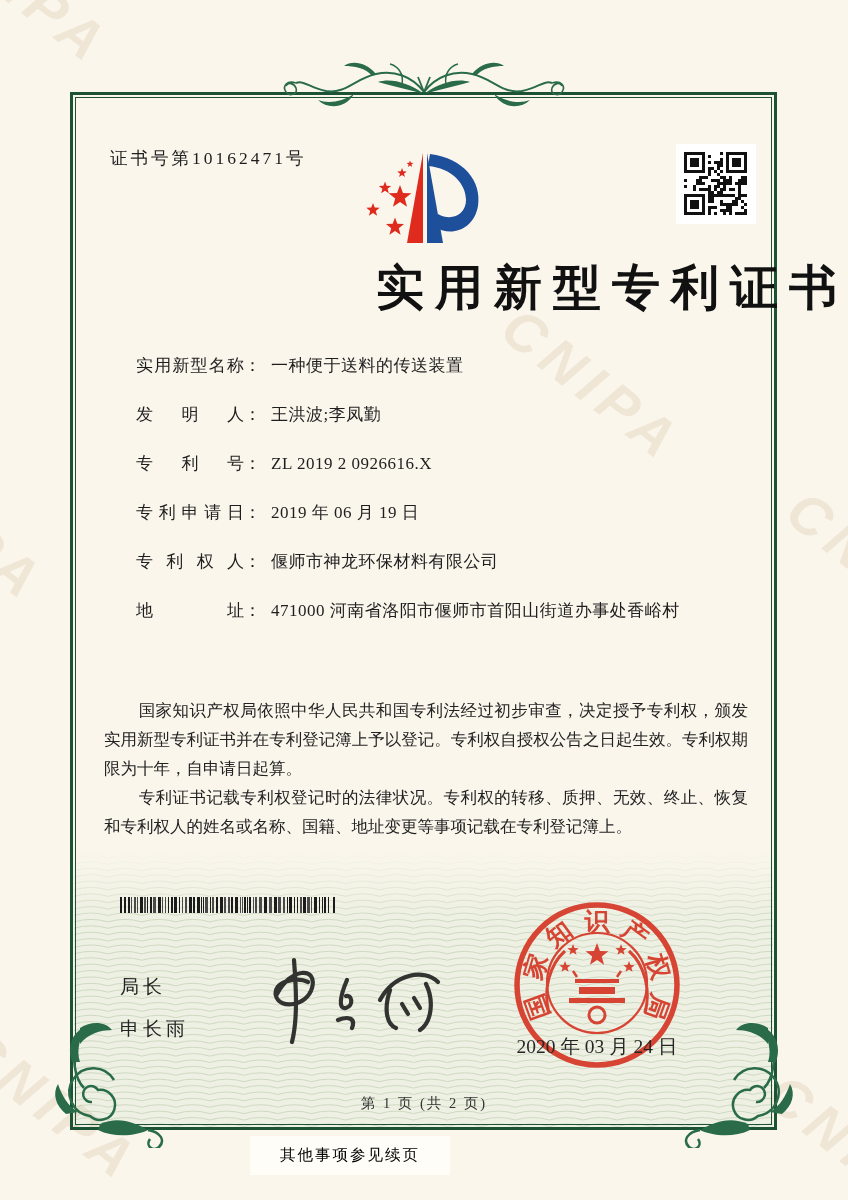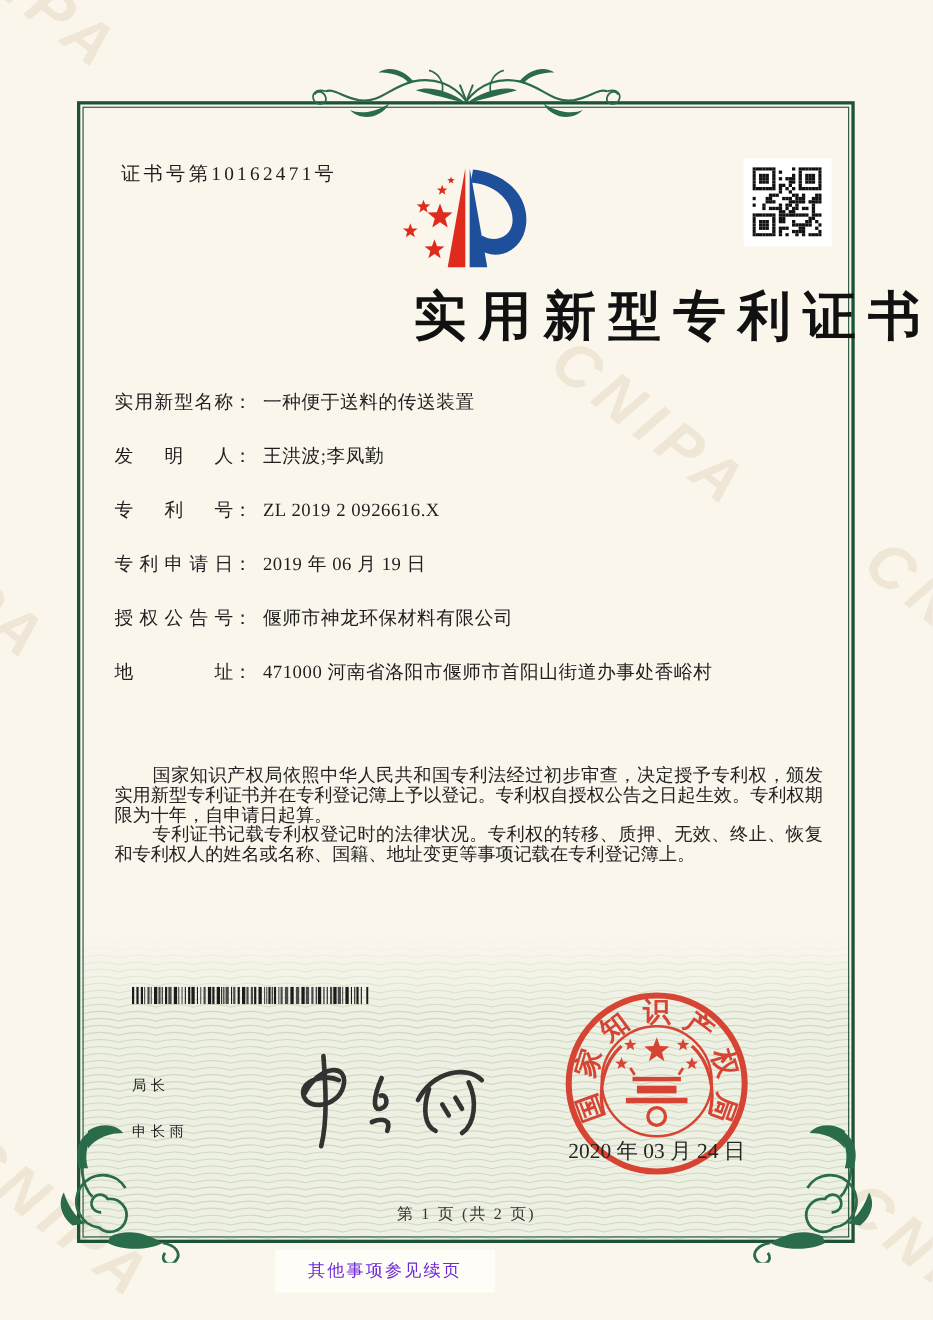--- a/index.html
+++ b/index.html
@@ -56,40 +56,41 @@
   .qr-box svg{position:absolute;left:8px;top:8px;}
   .title{
     position:absolute;left:0;top:256px;width:848px;text-align:right;
     font-size:48px;font-weight:bold;letter-spacing:11px;text-indent:11px;color:#111;
   }
   .fields{position:absolute;left:104px;top:352px;width:650px;font-size:17px;}
   .frow{margin-bottom:21px;line-height:28px;white-space:nowrap;}
   .flabel{
     display:inline-block;width:108px;text-align:justify;text-align-last:justify;
     vertical-align:top;
+    margin-left:32px;
   }
   .fcolon{display:inline-block;margin-right:10px;}
   .fvalue{letter-spacing:0.5px;text-align:center;}
   .frow2{display:inline-block;margin-left:62px;}
   .paras{
     position:absolute;left:104px;top:696px;width:644px;
-    font-size:16.5px;line-height:18px;text-align:justify;color:#222;
+    font-size:16.5px;line-height:29px;text-align:justify;color:#222;
   }
   .paras p{margin:0;text-indent:2.1em;}
   .barcode{position:absolute;left:120px;top:897px;}
-  .signer{position:absolute;left:120px;top:966px;font-size:13px;letter-spacing:4px;line-height:42px;color:#222;font-family:Liberation Serif, serif;}
+  .signer{position:absolute;left:120px;top:966px;font-size:19px;letter-spacing:4px;line-height:42px;color:#222;font-family:Liberation Serif, serif;}
   .signature{position:absolute;left:252px;top:952px;}
   .seal{position:absolute;left:507px;top:895px;z-index:7;opacity:0.93;}
   .page-num{
     position:absolute;left:0;top:1094px;width:848px;text-align:center;
     font-size:14.5px;letter-spacing:2px;color:#333;
   }
   .note{
     position:absolute;left:50%;top:1136px;transform:translateX(-50%);
-    background:#fffdf8;padding:9px 30px;font-size:15.5px;letter-spacing:2px;color:#6d28d9;
+    background:#fffdf8;padding:9px 30px;font-size:15.5px;letter-spacing:2px;color:#000000;
   }
 </style>
 </head>
 <body>
 
 <div class="page">
 
   <div class="wm wm1">CNIPA</div>
   <div class="wm wm2">CNIPA</div>
   <div class="wm wm3">CNIPA</div>
@@ -447,21 +448,21 @@
       <div class="frow">
         <span class="flabel">发明人</span><span class="fcolon">：</span><span class="fvalue">王洪波;李凤勤</span>
       </div>
       <div class="frow">
         <span class="flabel">专利号</span><span class="fcolon">：</span><span class="fvalue">ZL 2019 2 0926616.X</span>
       </div>
       <div class="frow">
         <span class="flabel">专利申请日</span><span class="fcolon">：</span><span class="fvalue">2019 年 06 月 19 日</span>
       </div>
       <div class="frow">
-        <span class="flabel">授权公告号</span><span class="fcolon">：</span><span class="fvalue">偃师市神龙环保材料有限公司</span>
+        <span class="flabel">专利权人</span><span class="fcolon">：</span><span class="fvalue">偃师市神龙环保材料有限公司</span>
       </div>
       <div class="frow">
         <span class="flabel">地址</span><span class="fcolon">：</span><span class="fvalue">471000 河南省洛阳市偃师市首阳山街道办事处香峪村</span>
       </div>
     </div>
 
     <div class="paras">
       <p>国家知识产权局依照中华人民共和国专利法经过初步审查，决定授予专利权，颁发实用新型专利证书并在专利登记簿上予以登记。专利权自授权公告之日起生效。专利权期限为十年，自申请日起算。</p>
       <p>专利证书记载专利权登记时的法律状况。专利权的转移、质押、无效、终止、恢复和专利权人的姓名或名称、国籍、地址变更等事项记载在专利登记簿上。</p>
     </div>

